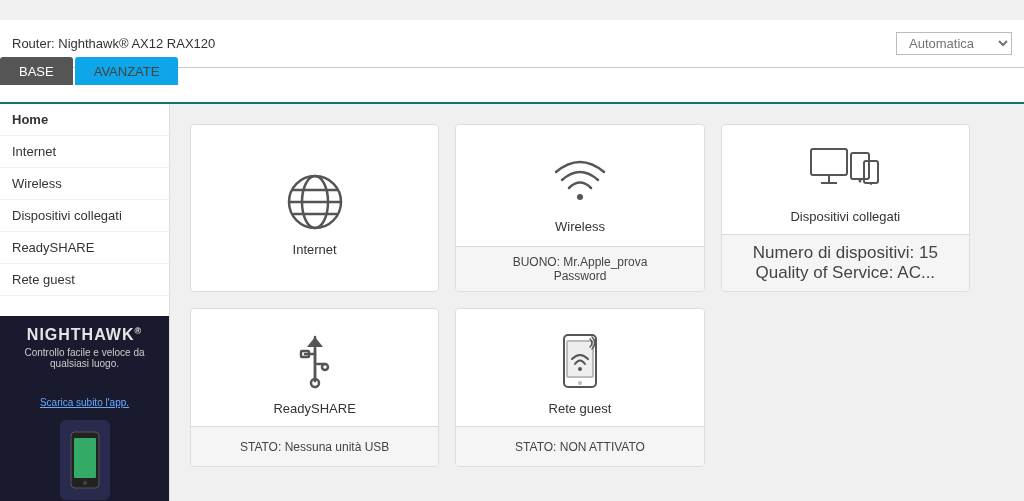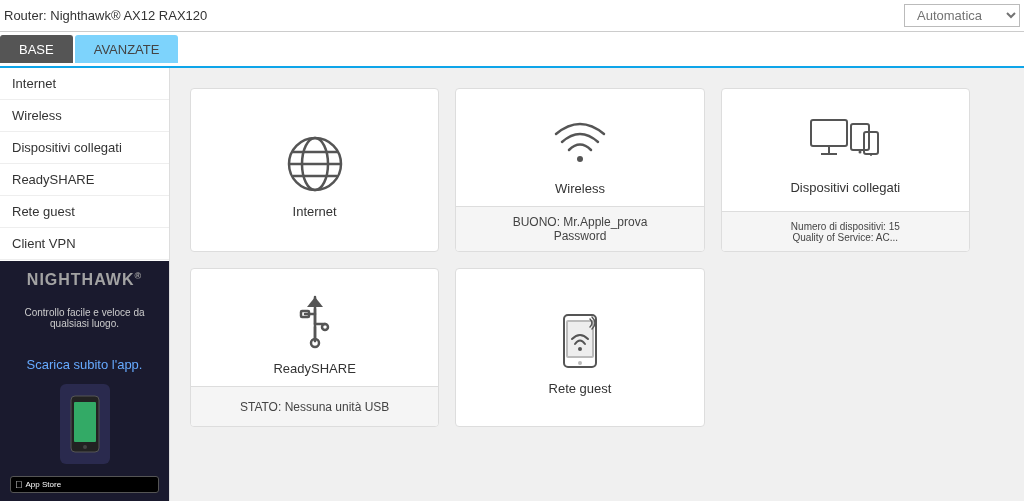--- a/index.html
+++ b/index.html
@@ -1,38 +1,39 @@
 <!DOCTYPE html>
 <html><head>
   <meta charset="utf-8">
   <style>
     * { box-sizing: border-box; margin: 0; padding: 0; }
     body { font-family: Arial, Helvetica, sans-serif; background: #f0f0f0; font-size: 13px; color: #333; width: 1024px; height: 501px; overflow: hidden; }
 
     
     .top-bar {
       display: flex; align-items: center; justify-content: space-between;
-      background: #fff; padding: 6px 4px; border-bottom: 1px solid #ccc;
-      height: 32px;
+      background: #fff; padding: 6px 12px; border-bottom: 1px solid #ccc;
+      height: 48px;
+      margin-top: 20px;
     }
     .top-bar-title { font-size: 13px; color: #333; }
     .top-bar select {
       border: 1px solid #bbb; background: #fff; padding: 2px 20px 2px 8px;
       font-size: 13px; color: #737373; appearance: auto; cursor: pointer;
     }
 
     
     .tab-bar {
-      display: flex; background: #fff; border-bottom: 2px solid #0ea5e9;
-      padding: 0 0 3px 0; height: 36px; align-items: flex-end;
+      display: flex; background: #fff; border-bottom: 2px solid #0f766e;
+      padding: 0 0 17px 0; height: 36px; align-items: flex-end;
     }
     .tab {
       padding: 6px 18px; font-size: 13px; cursor: pointer;
       border: 1px solid transparent; border-bottom: none;
-      background: #7dd3fc; color: #444; margin-right: 2px;
+      background: #0ea5e9; color: #444; margin-right: 2px;
       border-radius: 3px 3px 0 0;
     }
     .tab.active {
       background: #555; color: #fff; border-color: #555;
     }
 
     
     .layout { display: flex; height: calc(501px - 32px - 36px); }
 
     
@@ -46,26 +47,26 @@
       border-bottom: 1px solid #eee;
     }
     .sidebar-item.active { font-weight: bold; }
 
     
     .promo {
       background: #1a1a2e; color: #fff; padding: 10px 10px 8px 10px;
       font-size: 11px; text-align: center;
     }
     .promo .promo-title {
-      font-size: 16px; font-weight: bold; letter-spacing: 1px; color: #a3a3a3;
-      margin-bottom: 18px;
+      font-size: 16px; font-weight: bold; letter-spacing: 1px; color: #e5e5e5;
+      margin-bottom: 3px;
     }
     .promo .promo-title sup { font-size: 9px; }
     .promo .promo-sub { font-size: 10px; color: #ccc; margin-bottom: 4px; text-align: center; }
-    .promo .promo-link { color: #6af; cursor: pointer; font-size: 13px; margin-top: 28px; }
+    .promo .promo-link { color: #6af; text-decoration: underline; cursor: pointer; font-size: 10px; margin-top: 28px; }
     .promo-phone {
       background: #2a2a4e; border-radius: 6px; margin: 6px auto; width: 50px; height: 80px;
       position: relative; display: flex; align-items: center; justify-content: center;
       overflow: hidden;
     }
     .store-badges { display: flex; flex-direction: column; gap: 3px; margin-top: 4px; }
     .store-badge {
       background: #000; color: #fff; border: 1px solid #555; border-radius: 3px;
       padding: 2px 4px; font-size: 8px; text-align: left; display: flex; align-items: center; gap: 3px;
       cursor: pointer;
@@ -116,26 +117,26 @@
 
 <div class="tab-bar">
   <div class="tab active">BASE</div>
   <div class="tab">AVANZATE</div>
 </div>
 
 <div class="layout">
 
   <div class="sidebar">
     <div class="sidebar-nav">
+      <div class="sidebar-item active">Home</div>
       <div class="sidebar-item">Internet</div>
       <div class="sidebar-item">Wireless</div>
       <div class="sidebar-item">Dispositivi collegati</div>
       <div class="sidebar-item">ReadySHARE</div>
       <div class="sidebar-item">Rete guest</div>
-      <div class="sidebar-item">Client VPN</div>
     </div>
 
     <div class="promo">
       <div class="promo-title">
         <span>NIGHTHAWK</span><sup>®</sup>
       </div>
       <div class="promo-sub">Controllo facile e veloce da qualsiasi luogo.</div>
       <div class="promo-link">Scarica subito l'app.</div>
 
       <div style="display:flex; justify-content:center; margin:6px 0;">
@@ -203,21 +204,21 @@
 
               <rect x="42" y="8" width="18" height="26" rx="2"></rect>
               <circle cx="51" cy="36" r="1.5" fill="#555" stroke="none"></circle>
 
               <rect x="55" y="16" width="14" height="22" rx="2"></rect>
               <circle cx="62" cy="39" r="1" fill="#555" stroke="none"></circle>
             </svg>
           </div>
           <div class="card-label">Dispositivi collegati</div>
         </div>
-        <div class="card-bottom" style="white-space: pre-line; font-size:10px;">Numero di dispositivi: 15
+        <div class="card-bottom" style="white-space: pre-line; font-size:17px;">Numero di dispositivi: 15
 Quality of Service: AC...</div>
       </div>
 
       <div class="card">
         <div class="card-top">
           <div class="card-icon">
             <svg width="56" height="64" viewBox="0 0 56 64" fill="none" stroke="#555" stroke-width="2.5" stroke-linecap="round" stroke-linejoin="round">
               <line x1="28" y1="8" x2="28" y2="52"></line>
 
               <path d="M28 8 L20 18 L36 18 Z" fill="#555" stroke="none"></path>
@@ -249,18 +250,19 @@
               <path d="M18 30 Q26 22 34 30" stroke="#555" stroke-width="2"></path>
               <path d="M21 35 Q26 28 31 35" stroke="#555" stroke-width="2"></path>
               <circle cx="26" cy="40" r="2" fill="#555" stroke="none"></circle>
 
               <path d="M36 10 Q40 14 36 18" stroke="#555" stroke-width="1.5" fill="none"></path>
               <path d="M38 8 Q44 14 38 20" stroke="#555" stroke-width="1.5" fill="none"></path>
             </svg>
           </div>
           <div class="card-label">Rete guest</div>
         </div>
+        <div class="card-bottom">STATO: NON ATTIVATO</div>
       </div>
 
     </div>
   </div>
 
 </div>
 
 </body></html>

